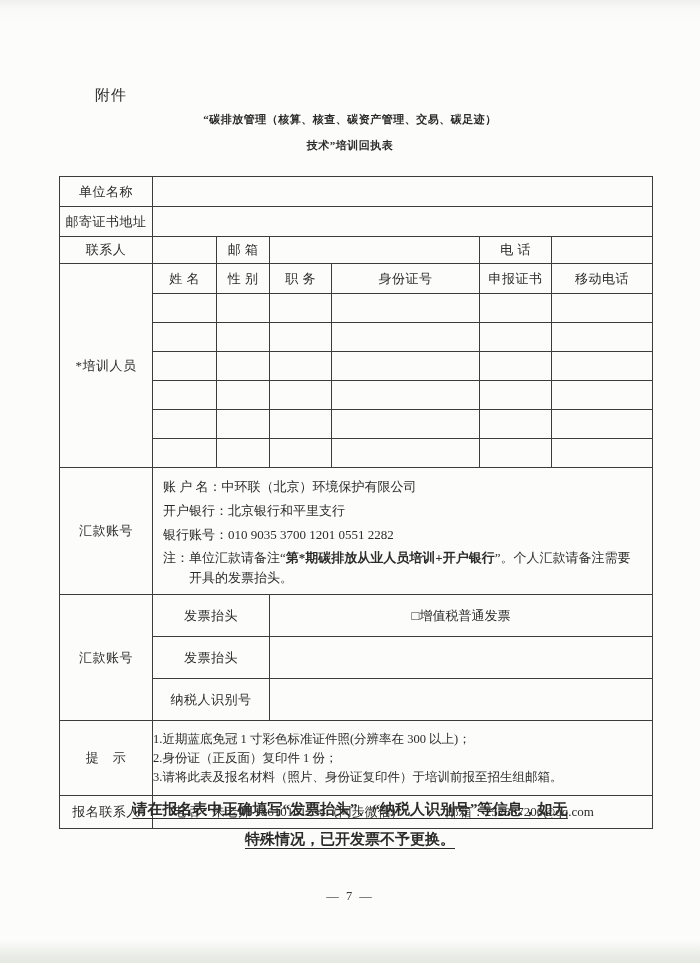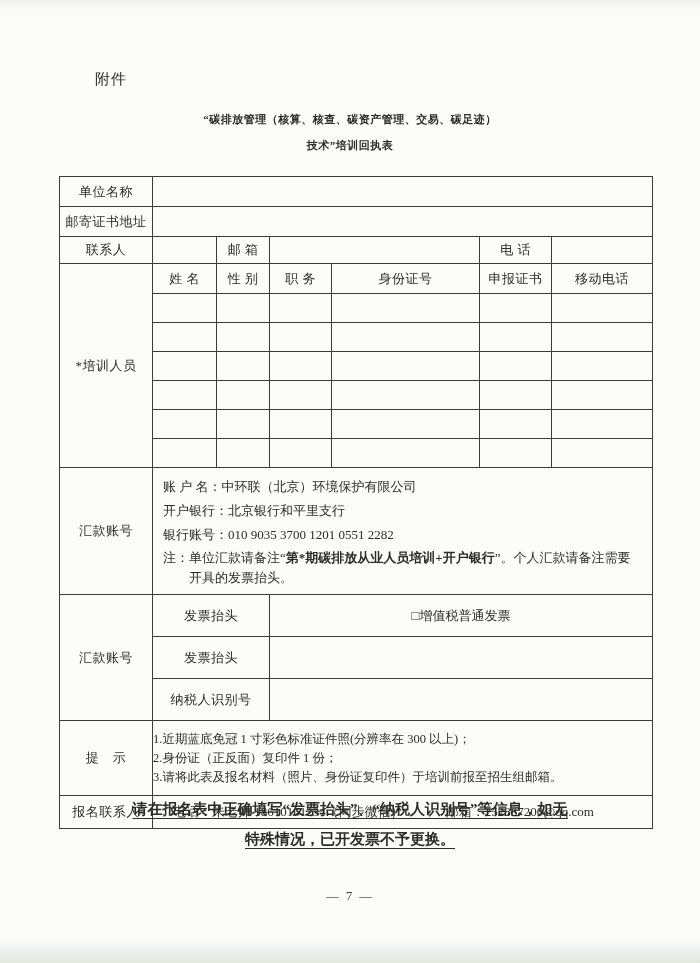--- a/index.html
+++ b/index.html
@@ -7,21 +7,21 @@
     width:700px;height:963px;
     font-family:"Liberation Serif","DejaVu Serif",serif;
     color:#2b2b2b;
     background:#ffffff;
   }
   .page{
     position:relative;width:700px;height:963px;overflow:hidden;
     background:linear-gradient(180deg,#efefed 0px,#fafaf9 10px,#fcfcfb 26px,#fcfcfb 940px,#e9ece6 956px,#e4e8e1 963px);
   }
   .attachment{
-    position:absolute;left:95px;top:70px;
+    position:absolute;left:95px;top:86px;
     font-size:15px;letter-spacing:1px;
   }
   .title{
     position:absolute;left:40px;top:106px;width:620px;
     text-align:center;font-weight:700;font-size:11px;line-height:26px;letter-spacing:0.5px;
   }
   table.form-table{
     position:absolute;left:59px;top:176px;
     width:594px;border-collapse:collapse;table-layout:fixed;
     font-size:13px;

